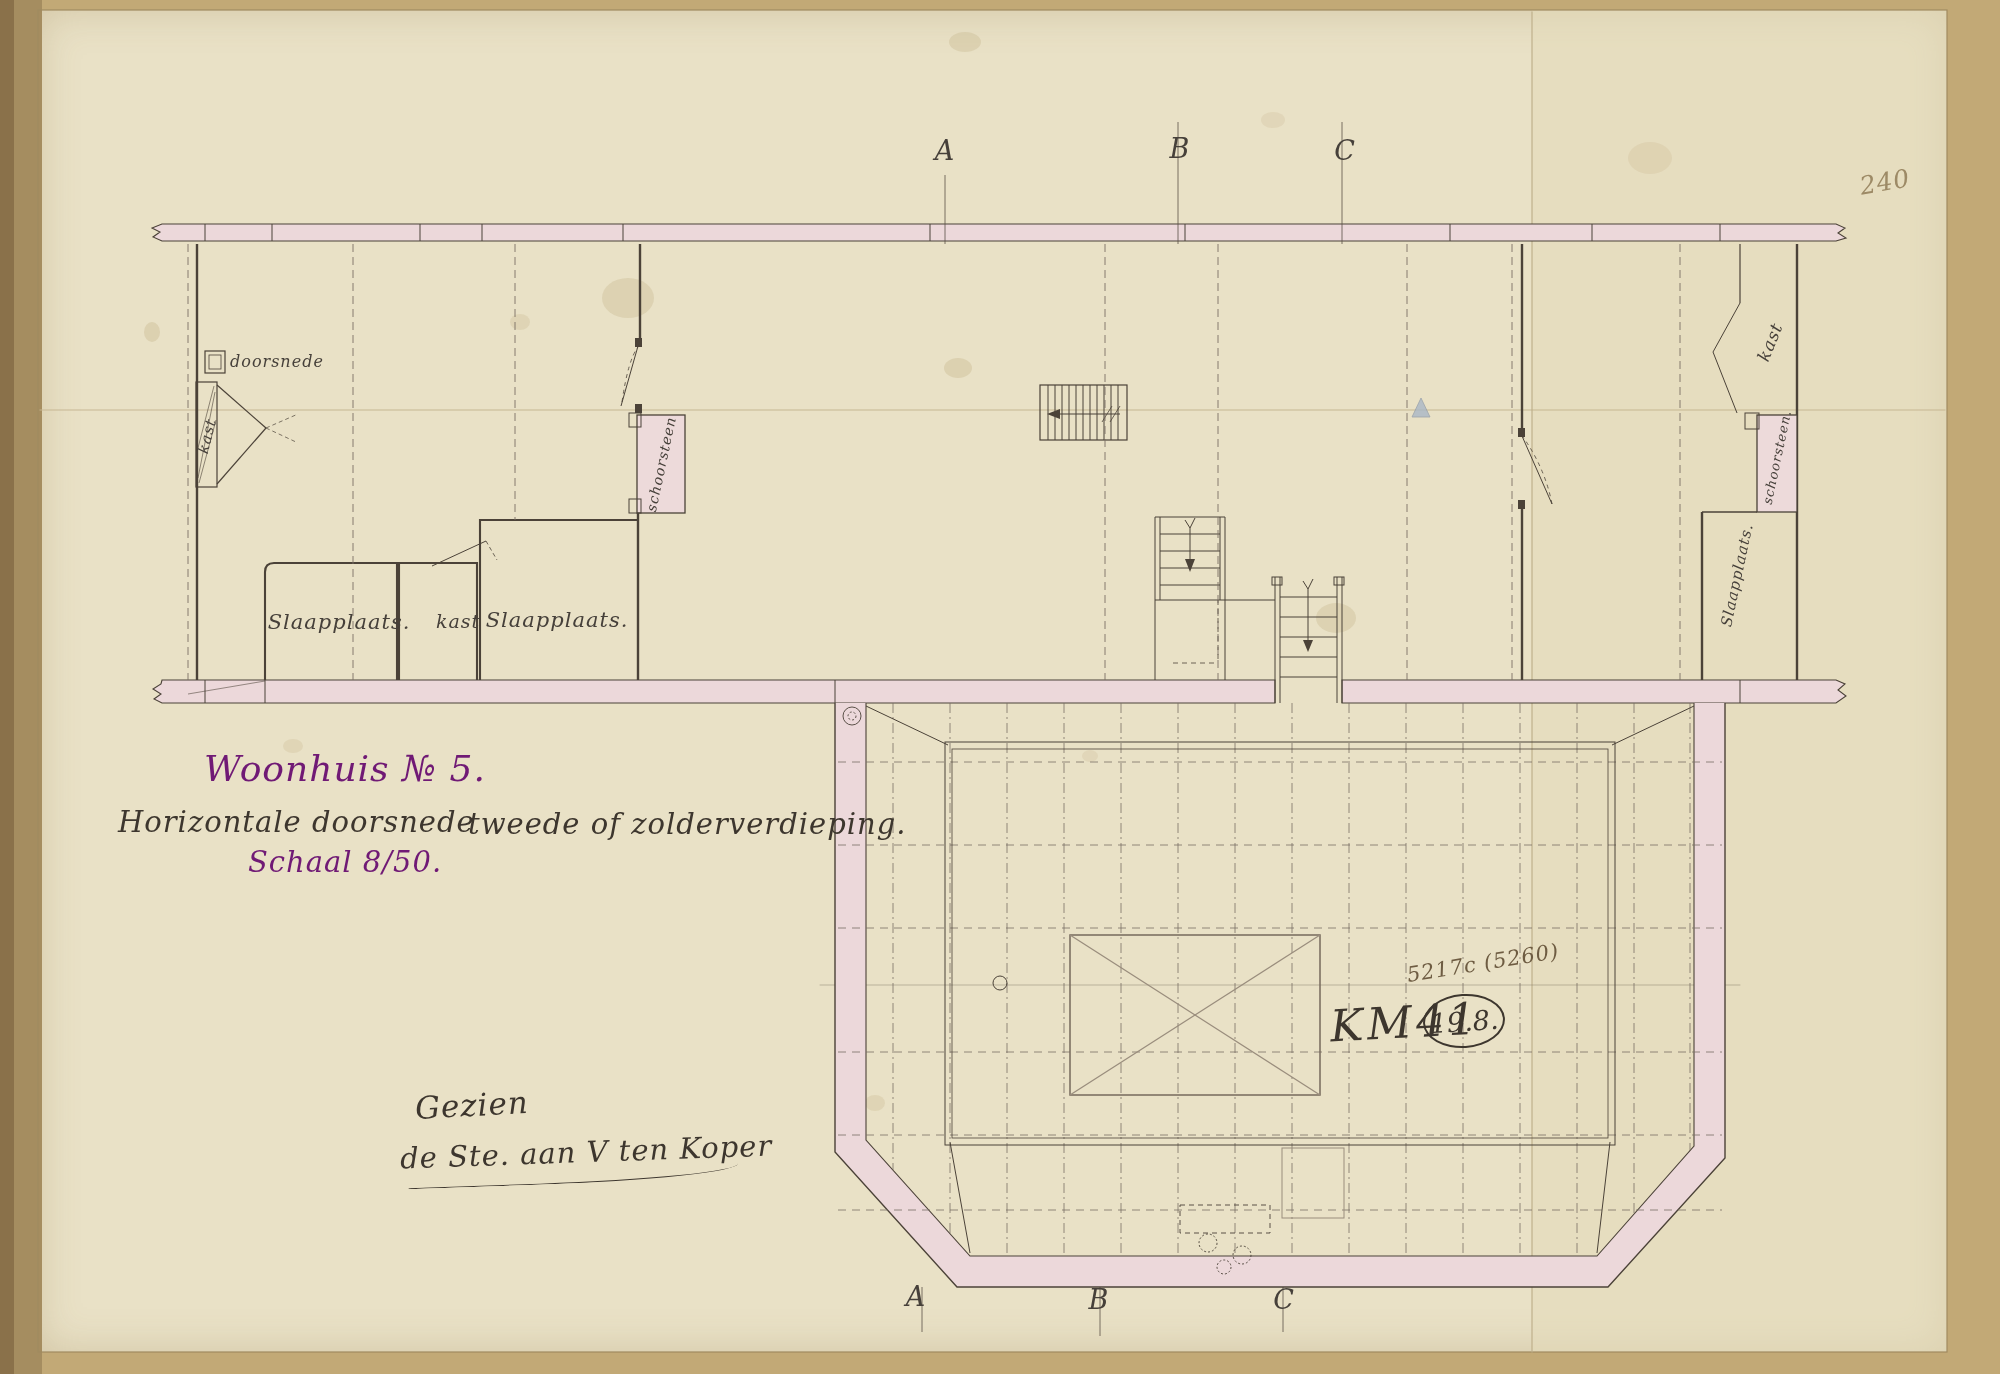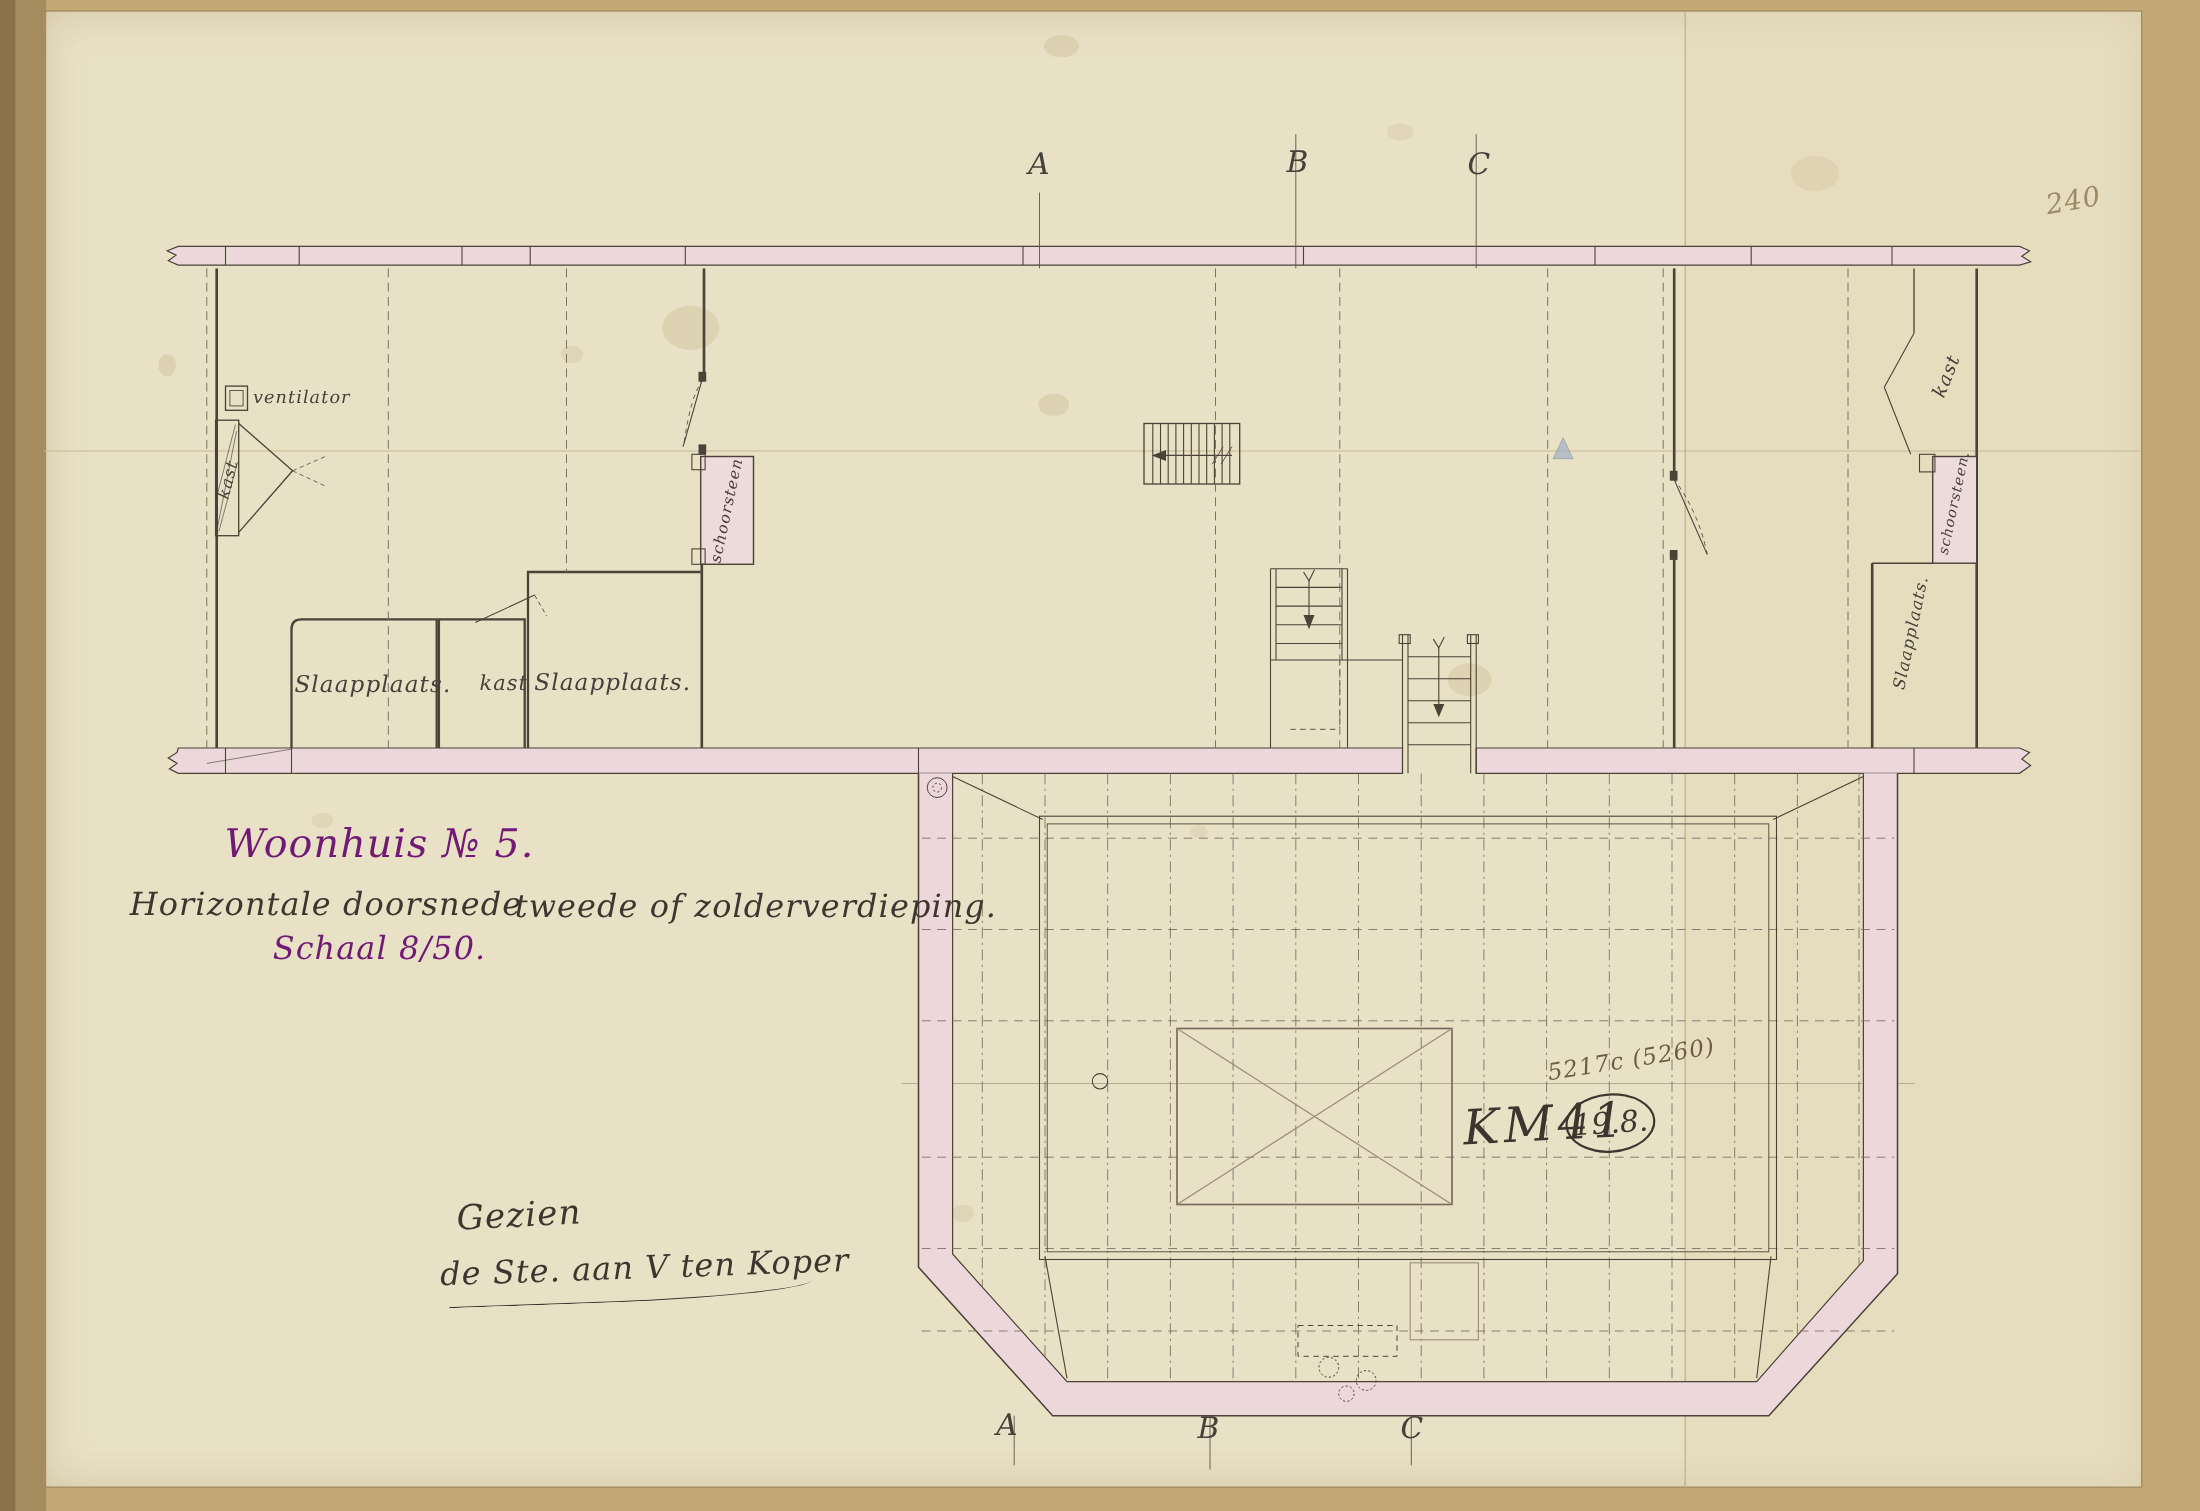--- a/index.html
+++ b/index.html
@@ -284,21 +284,21 @@
     </g>
   </svg>
 
   <div class="hand marker" style="left:945px;top:150px;">A</div>
   <div class="hand marker" style="left:1180px;top:148px;">B</div>
   <div class="hand marker" style="left:1345px;top:150px;">C</div>
   <div class="hand marker" style="left:916px;top:1296px;">A</div>
   <div class="hand marker" style="left:1099px;top:1299px;">B</div>
   <div class="hand marker" style="left:1284px;top:1299px;">C</div>
 
-  <div class="hand-left room" style="left:230px;top:361px;font-size:16px;">ventilator</div>
+  <div class="hand-left room" style="left:230px;top:361px;font-size:16px;">doorsnede</div>
   <div class="hand room" style="left:207px;top:436px;font-size:15px;transform:translate(-50%,-50%) rotate(-76deg);">kast</div>
   <div class="hand room" style="left:339px;top:622px;font-size:21px;">Slaapplaats.</div>
   <div class="hand room" style="left:458px;top:621px;font-size:19px;">kast</div>
   <div class="hand room" style="left:557px;top:620px;font-size:21px;">Slaapplaats.</div>
   <div class="hand room" style="left:661px;top:464px;font-size:14px;transform:translate(-50%,-50%) rotate(-78deg);">schoorsteen</div>
   <div class="hand room" style="left:1770px;top:342px;font-size:17px;transform:translate(-50%,-50%) rotate(-68deg);">kast</div>
   <div class="hand room" style="left:1777px;top:457px;font-size:13px;transform:translate(-50%,-50%) rotate(-78deg);">schoorsteen.</div>
   <div class="hand room" style="left:1737px;top:575px;font-size:15px;transform:translate(-50%,-50%) rotate(-78deg);">Slaapplaats.</div>
 
   <div class="hand" style="left:345px;top:768px;font-size:36px;">Woonhuis № 5.</div>

